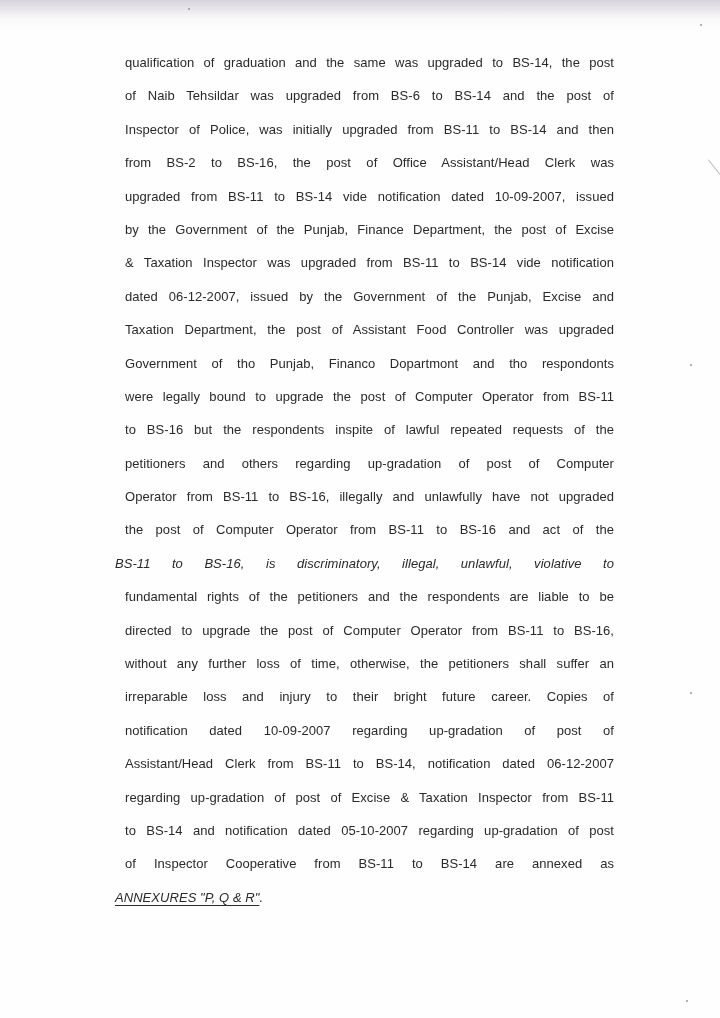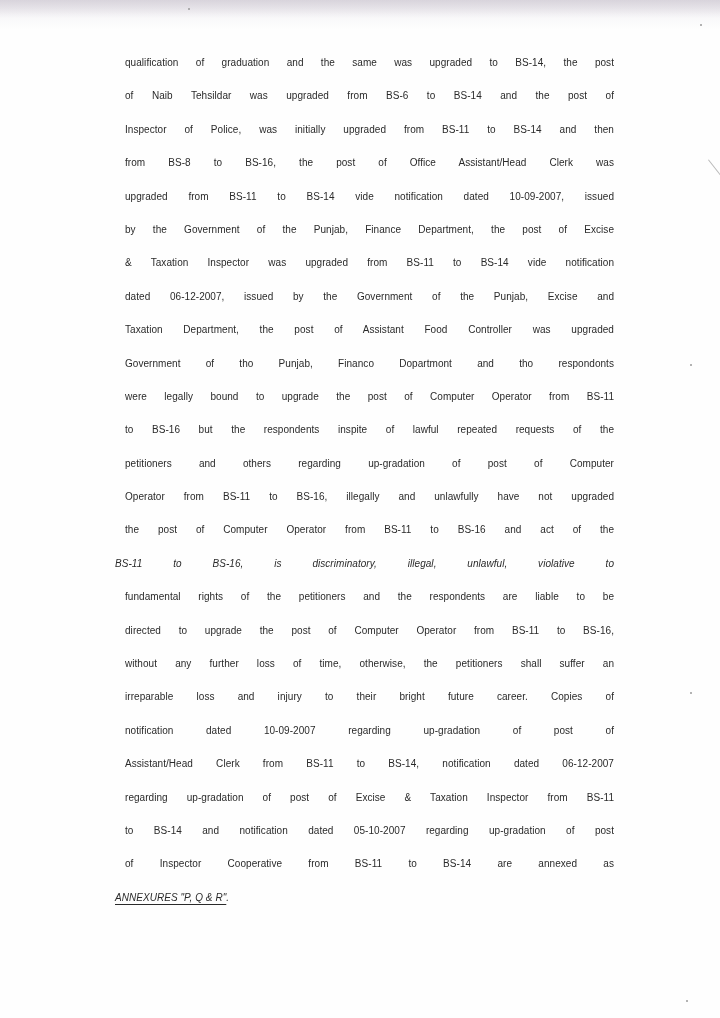--- a/index.html
+++ b/index.html
@@ -46,21 +46,21 @@
     .body-text {
       position: absolute;
       left: 125px;
       top: 46px;
       width: 489px;
     }
     .line {
       display: block;
       height: 33.4px;
       line-height: 33.4px;
-      font-size: 10px;
+      font-size: 13px;
       text-align: justify;
       text-align-last: justify;
       white-space: nowrap;
       letter-spacing: 0.05px;
     }
     .line.last {
       text-align-last: left;
     }
     .line.shift {
       margin-left: -10px;
@@ -81,21 +81,21 @@
   <div class="speck" style="left:188px;top:8px;"></div>
   <div class="speck" style="left:700px;top:24px;"></div>
   <div class="speck" style="left:690px;top:692px;"></div>
   <div class="speck" style="left:690px;top:364px;"></div>
   <div class="speck" style="left:686px;top:1000px;"></div>
 
   <div class="body-text">
     <span class="line">qualification of graduation and the same was upgraded to BS-14, the post</span>
     <span class="line">of Naib Tehsildar was upgraded from BS-6 to BS-14 and the post of</span>
     <span class="line">Inspector of Police, was initially upgraded from BS-11 to BS-14 and then</span>
-    <span class="line">from BS-8 to BS-16, the post of Office Assistant/Head Clerk was</span>
+    <span class="line">from BS-2 to BS-16, the post of Office Assistant/Head Clerk was</span>
     <span class="line">upgraded from BS-11 to BS-14 vide notification dated 10-09-2007, issued</span>
     <span class="line">by the Government of the Punjab, Finance Department, the post of Excise</span>
     <span class="line">&amp; Taxation Inspector was upgraded from BS-11 to BS-14 vide notification</span>
     <span class="line">dated 06-12-2007, issued by the Government of the Punjab, Excise and</span>
     <span class="line">Taxation Department, the post of Assistant Food Controller was upgraded</span>
     <span class="line">Government of tho Punjab, Financo Dopartmont and tho respondonts</span>
     <span class="line">were legally bound to upgrade the post of Computer Operator from BS-11</span>
     <span class="line">to BS-16 but the respondents inspite of lawful repeated requests of the</span>
     <span class="line">petitioners and others regarding up-gradation of post of Computer</span>
     <span class="line">Operator from BS-11 to BS-16, illegally and unlawfully have not upgraded</span>

